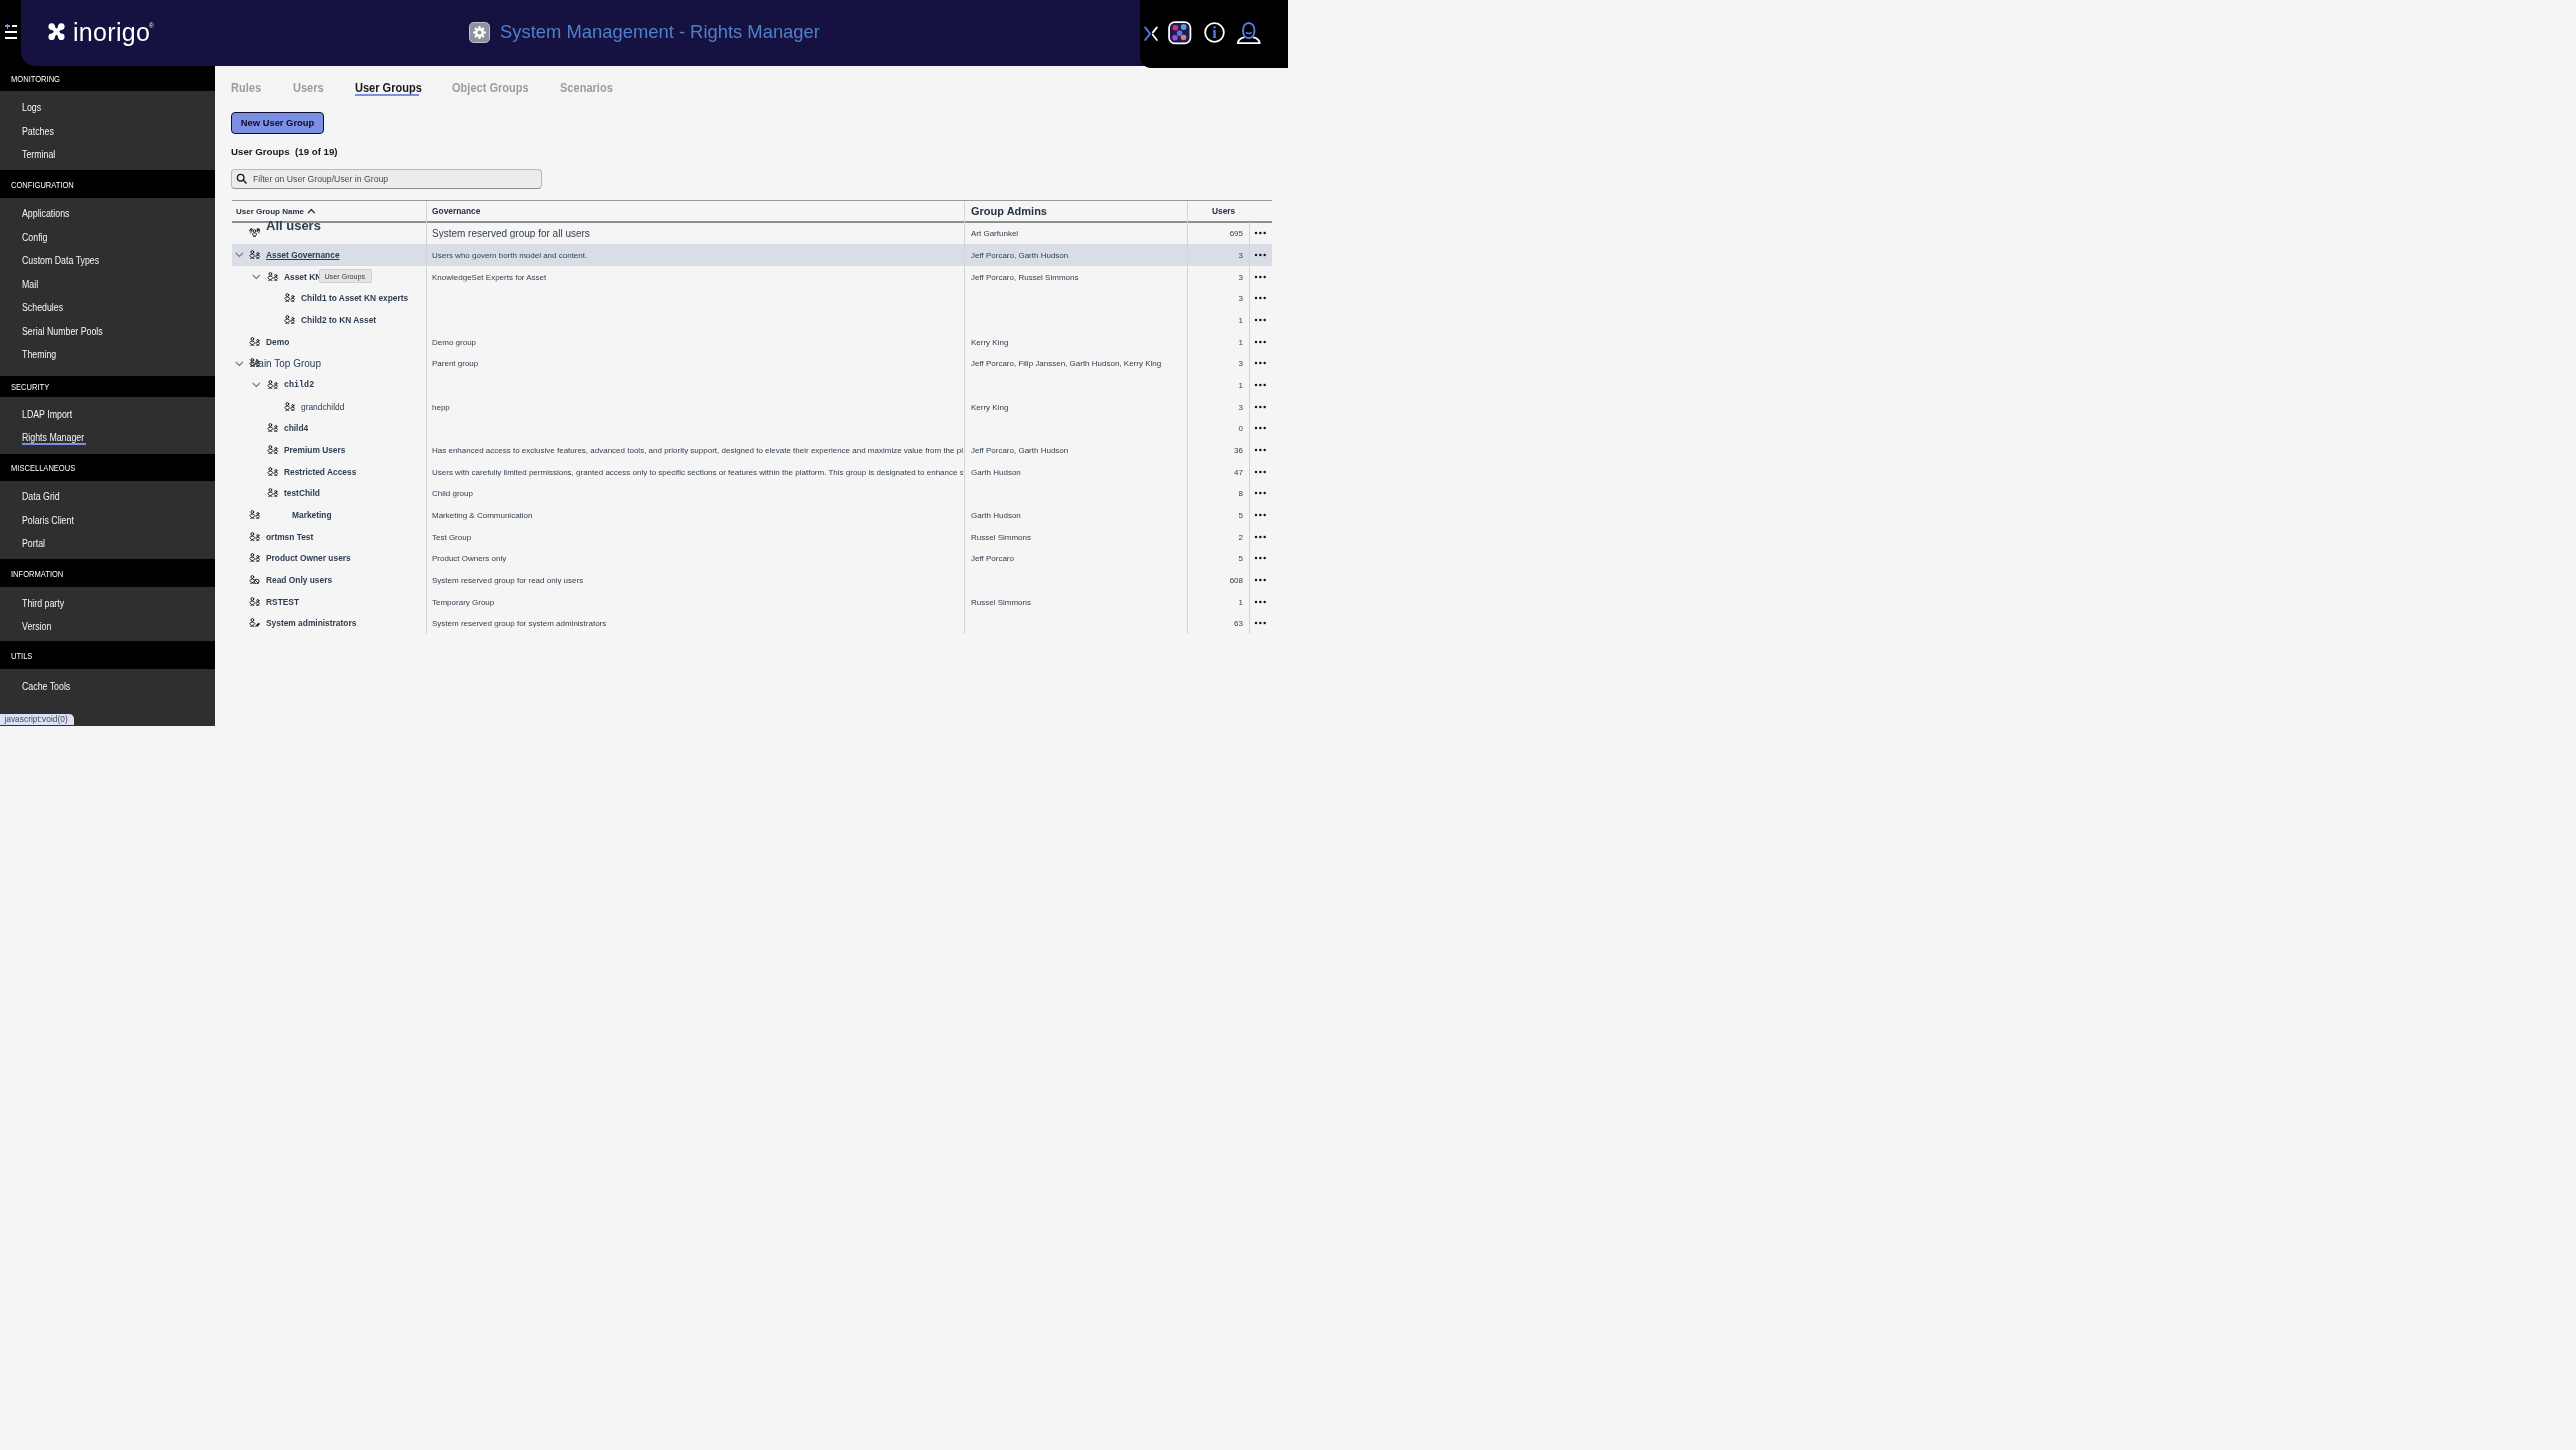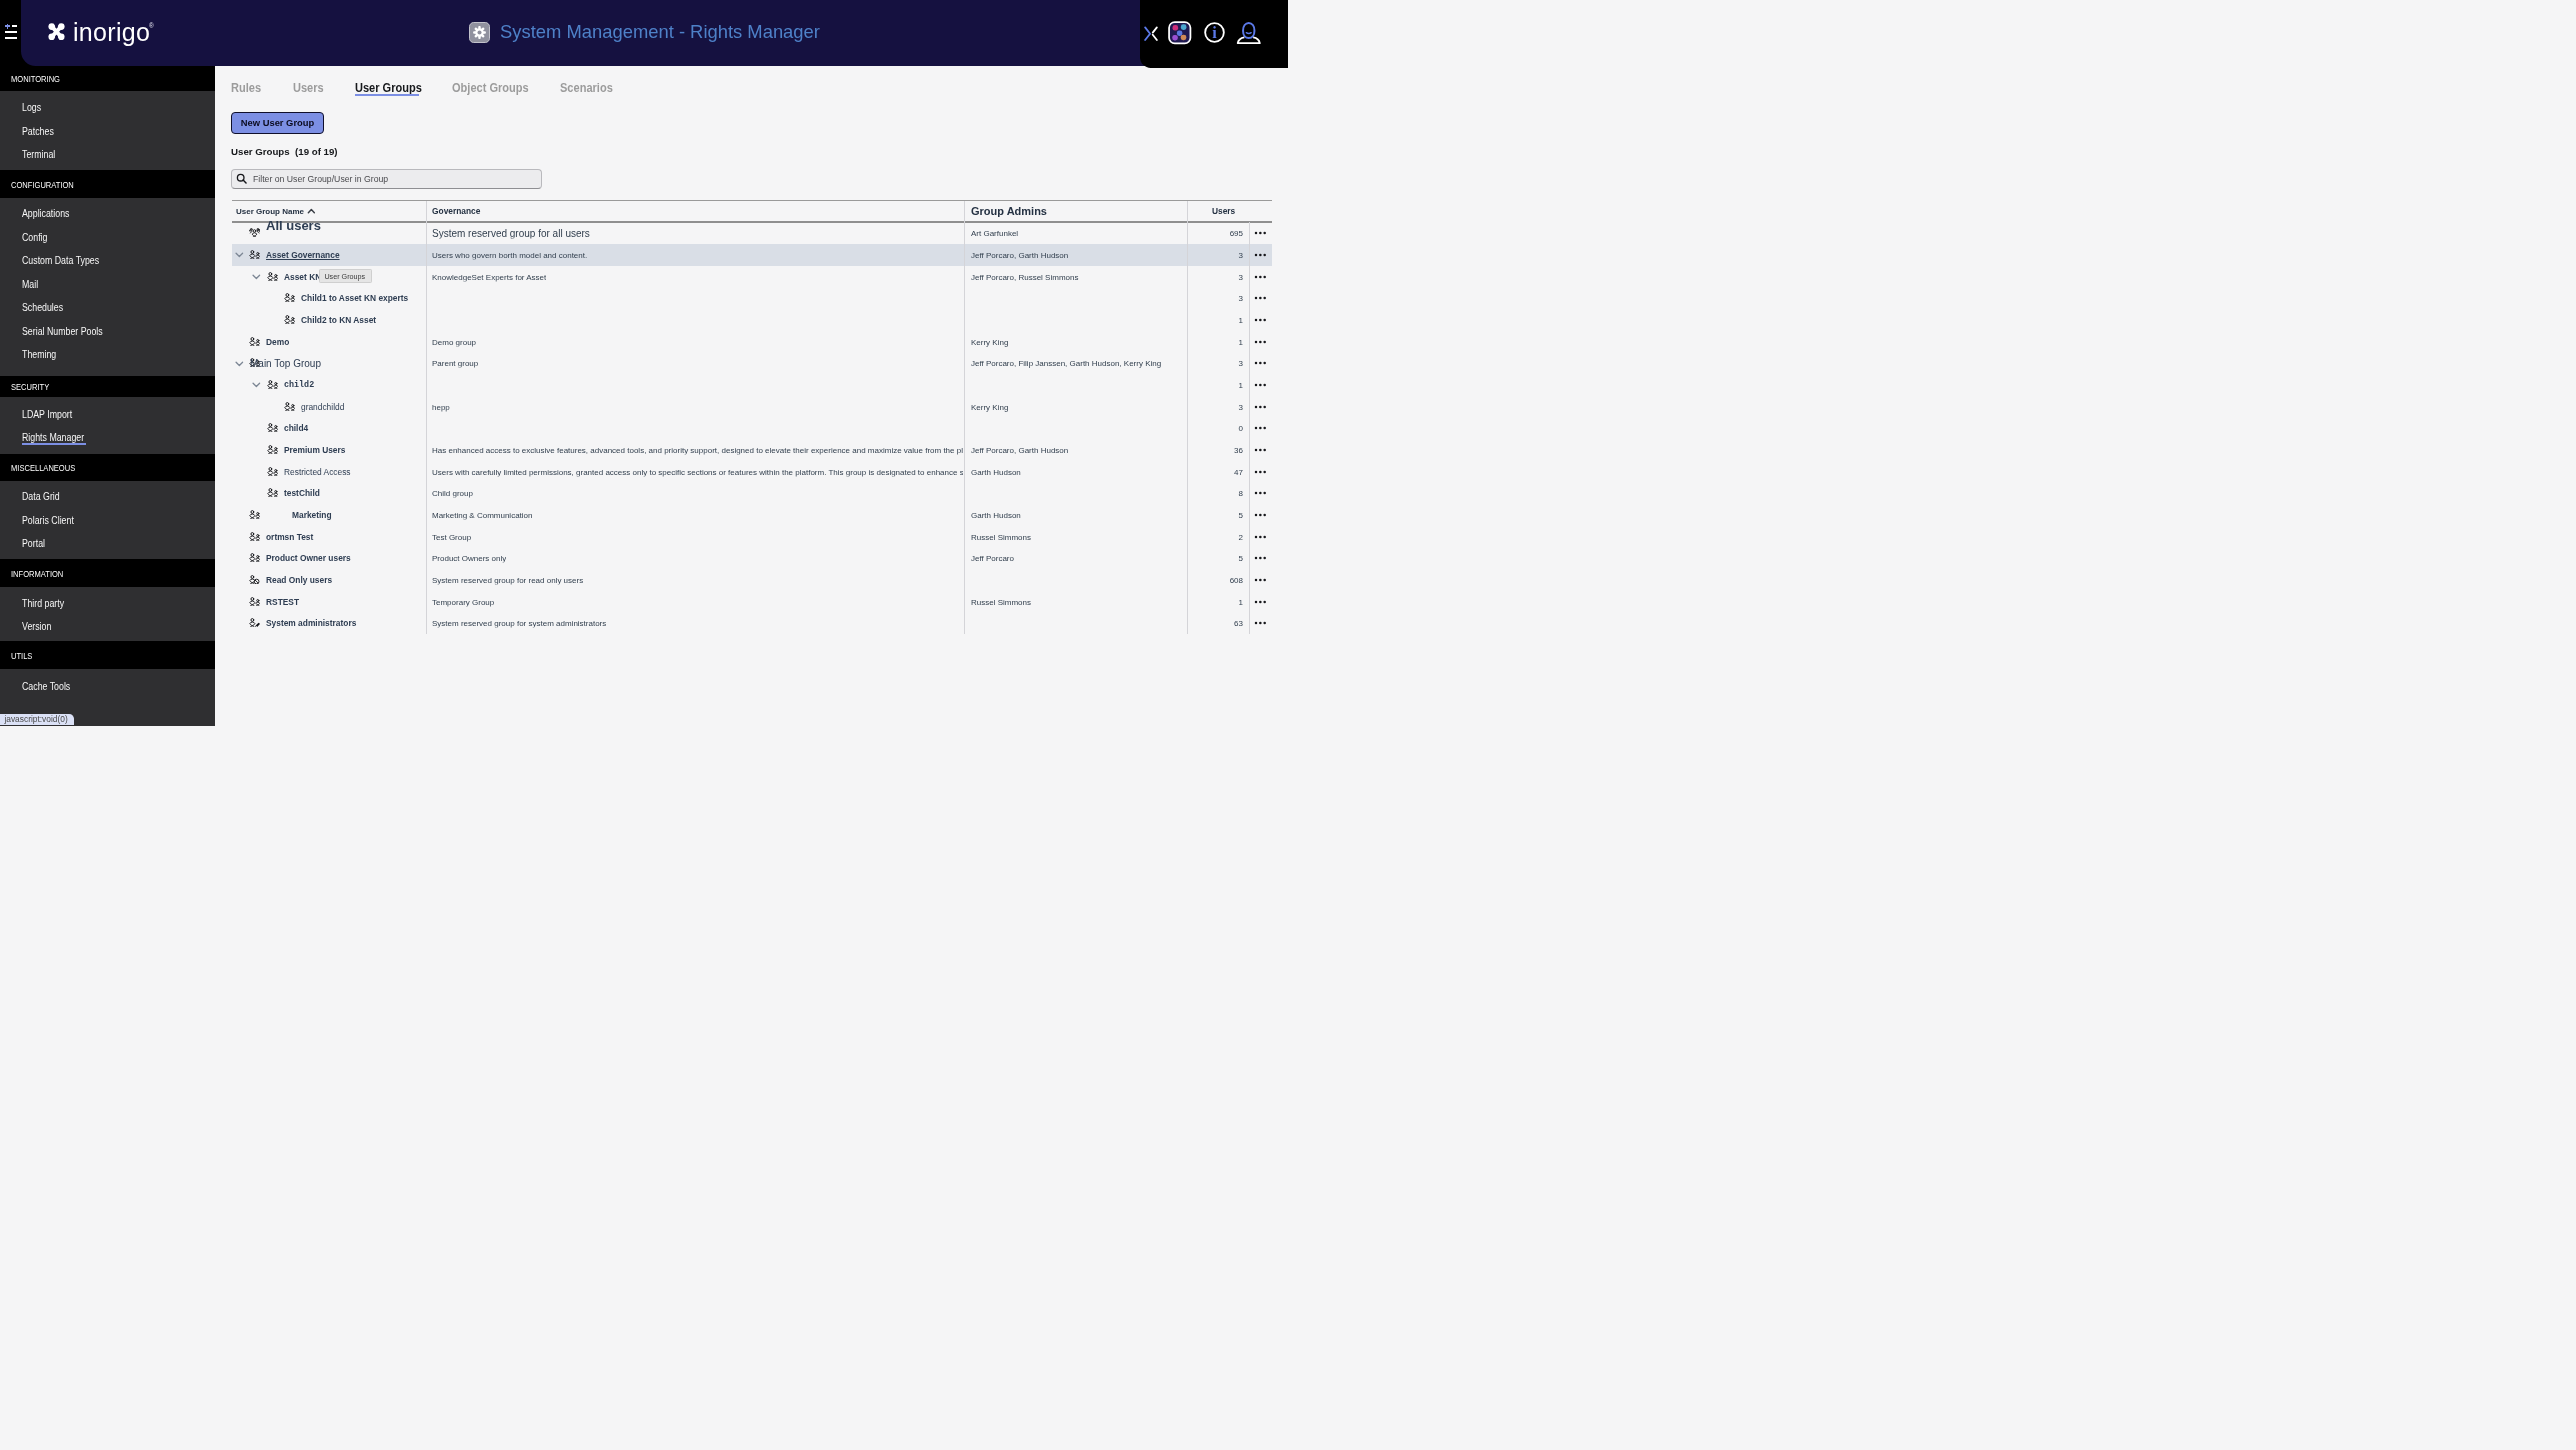--- a/index.html
+++ b/index.html
@@ -314,21 +314,21 @@
 <div class="vc" style="left:971px;top:450px;font-size:8px;color:#33404f">Jeff Porcaro, Garth Hudson</div>
 <div class="vc" style="left:1176px;top:450px;width:67px;text-align:right;font-size:8px;color:#33404f">36</div>
 <svg class="abs" style="left:1254px;top:448px" width="12.7" height="4" viewBox="0 0 19 6">
      <circle cx="3" cy="3" r="1.9" fill="#17181c"></circle>
     <circle cx="9.5" cy="3" r="1.9" fill="#17181c"></circle>
     <circle cx="16" cy="3" r="1.9" fill="#17181c"></circle>
   </svg>
 <svg class="abs" style="left:267px;top:467px" width="11.4" height="9.4" viewBox="0 0 17 14">
     <use href="#u2"></use>
   </svg>
-<div class="vc" style="left:284px;top:472px;font-size:8.4px;font-weight:normal;color:#2e3d52;">Restricted Access</div>
+<div class="vc" style="left:284px;top:472px;font-size:8.4px;font-weight:bold;color:#2e3d52;">Restricted Access</div>
 <div class="vc" style="left:432px;top:472px;font-size:8px;color:#33404f;max-width:531px;overflow:hidden">Users with carefully limited permissions, granted access only to specific sections or features within the platform. This group is designated to enhance security.</div>
 <div class="vc" style="left:971px;top:472px;font-size:8px;color:#33404f">Garth Hudson</div>
 <div class="vc" style="left:1176px;top:472px;width:67px;text-align:right;font-size:8px;color:#33404f">47</div>
 <svg class="abs" style="left:1254px;top:470px" width="12.7" height="4" viewBox="0 0 19 6">
      <circle cx="3" cy="3" r="1.9" fill="#17181c"></circle>
     <circle cx="9.5" cy="3" r="1.9" fill="#17181c"></circle>
     <circle cx="16" cy="3" r="1.9" fill="#17181c"></circle>
   </svg>
 <svg class="abs" style="left:267px;top:488px" width="11.4" height="9.4" viewBox="0 0 17 14">
     <use href="#u2"></use>

